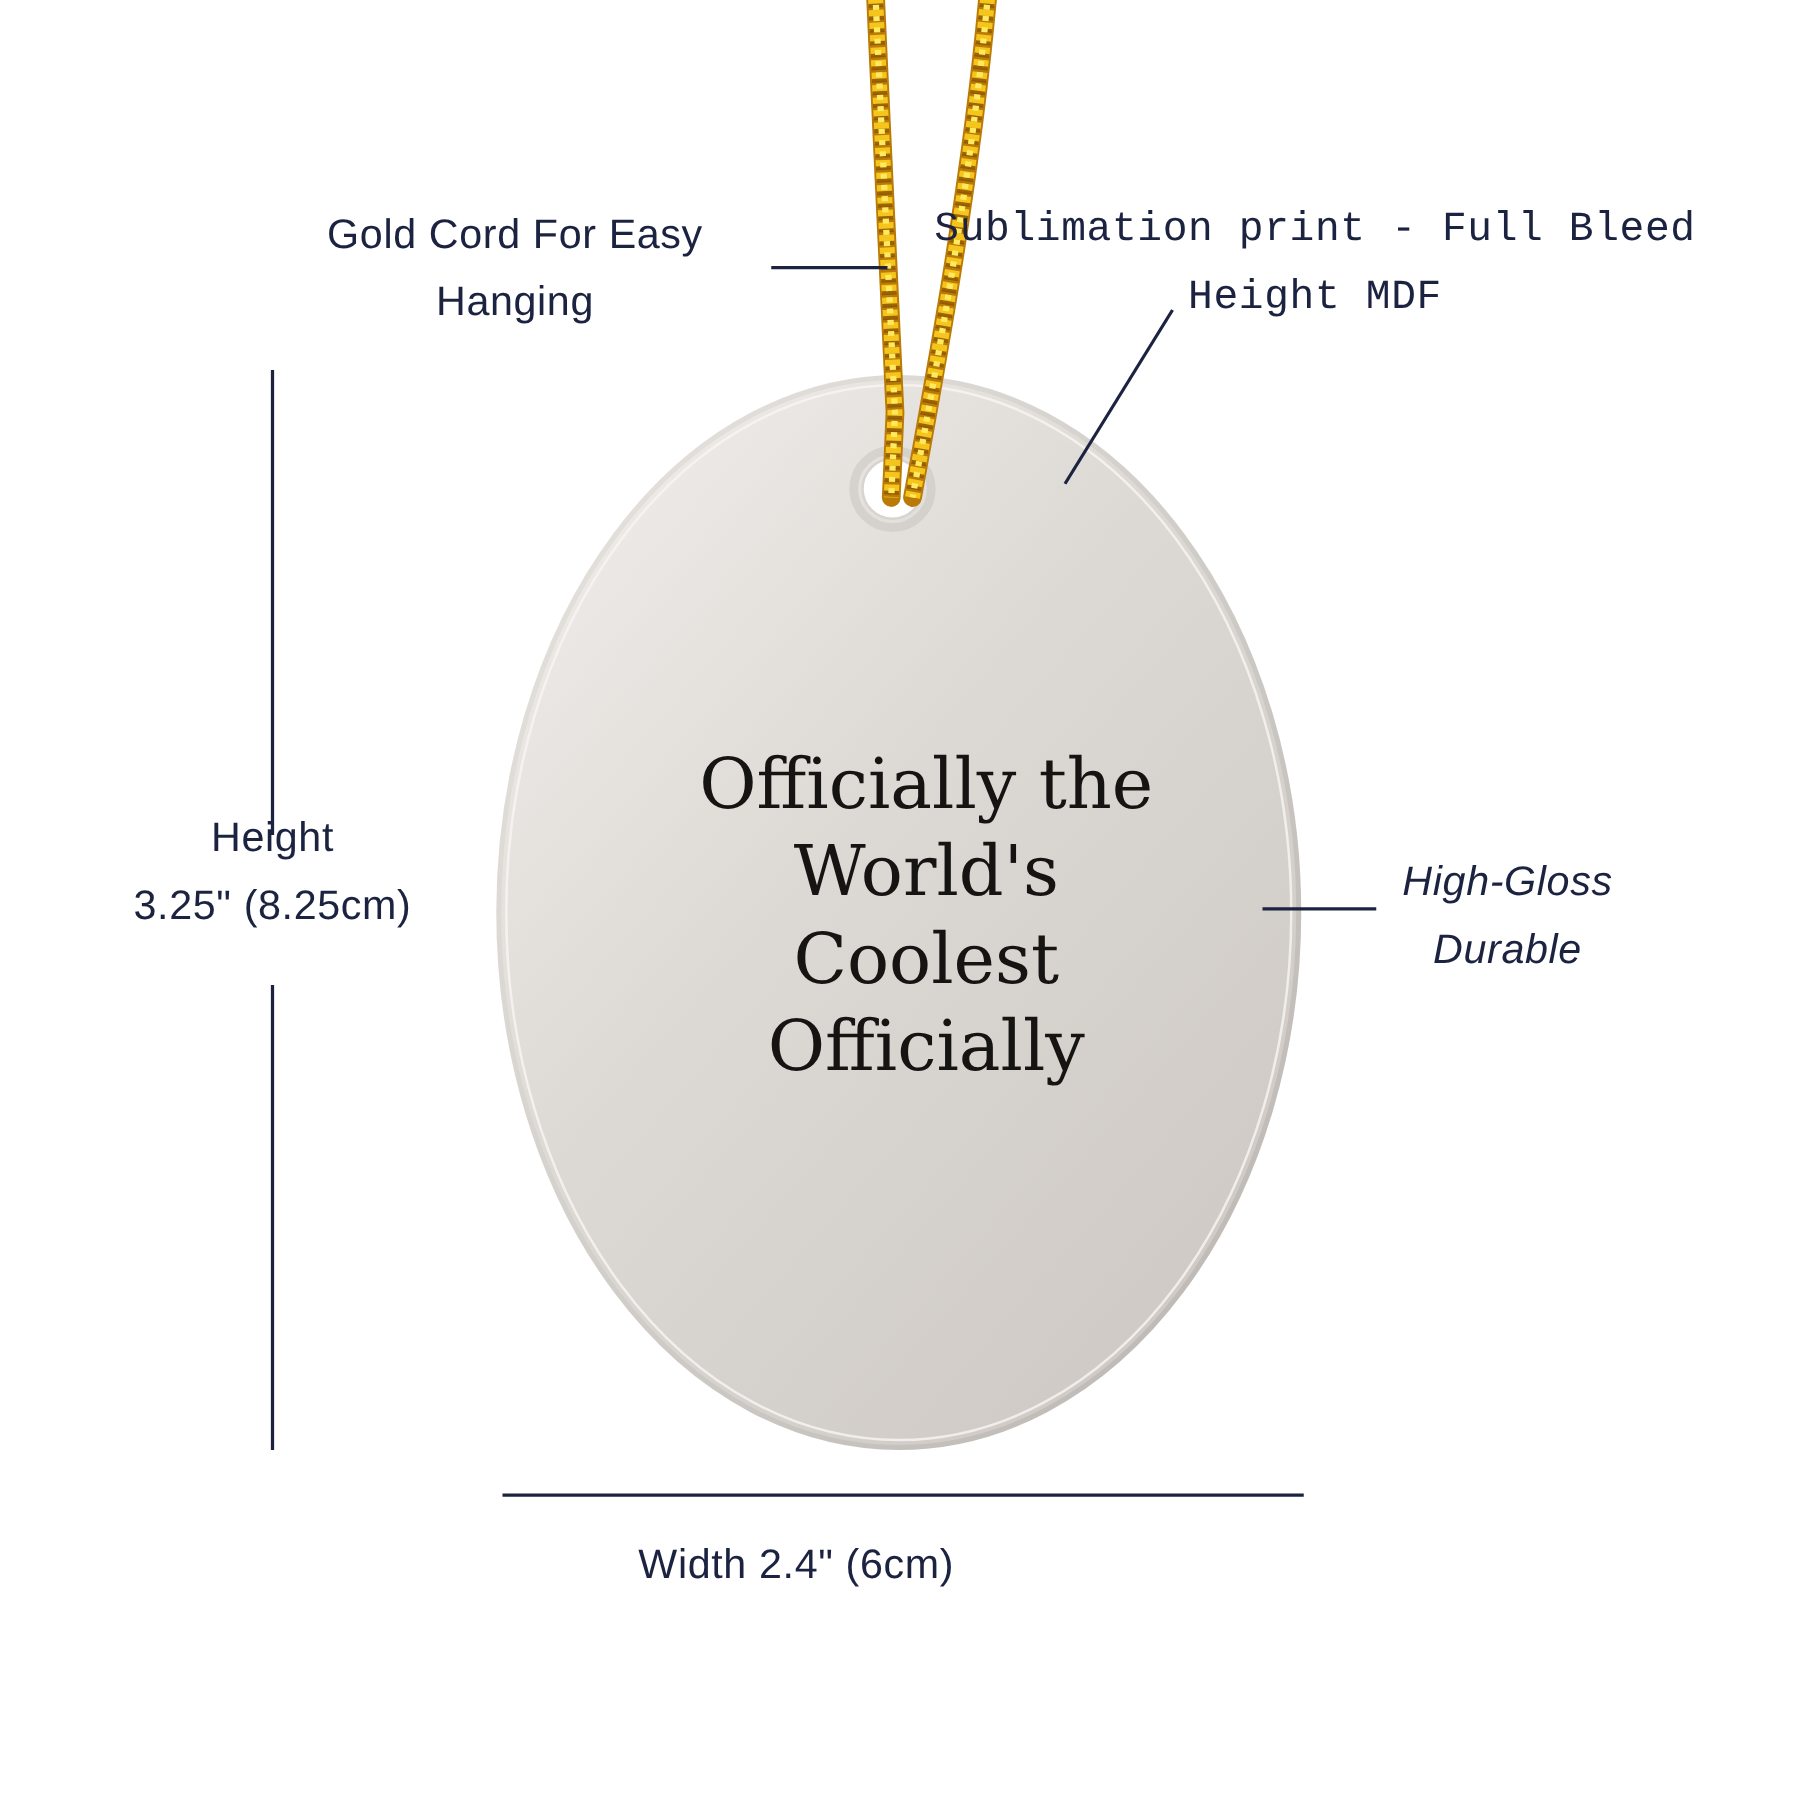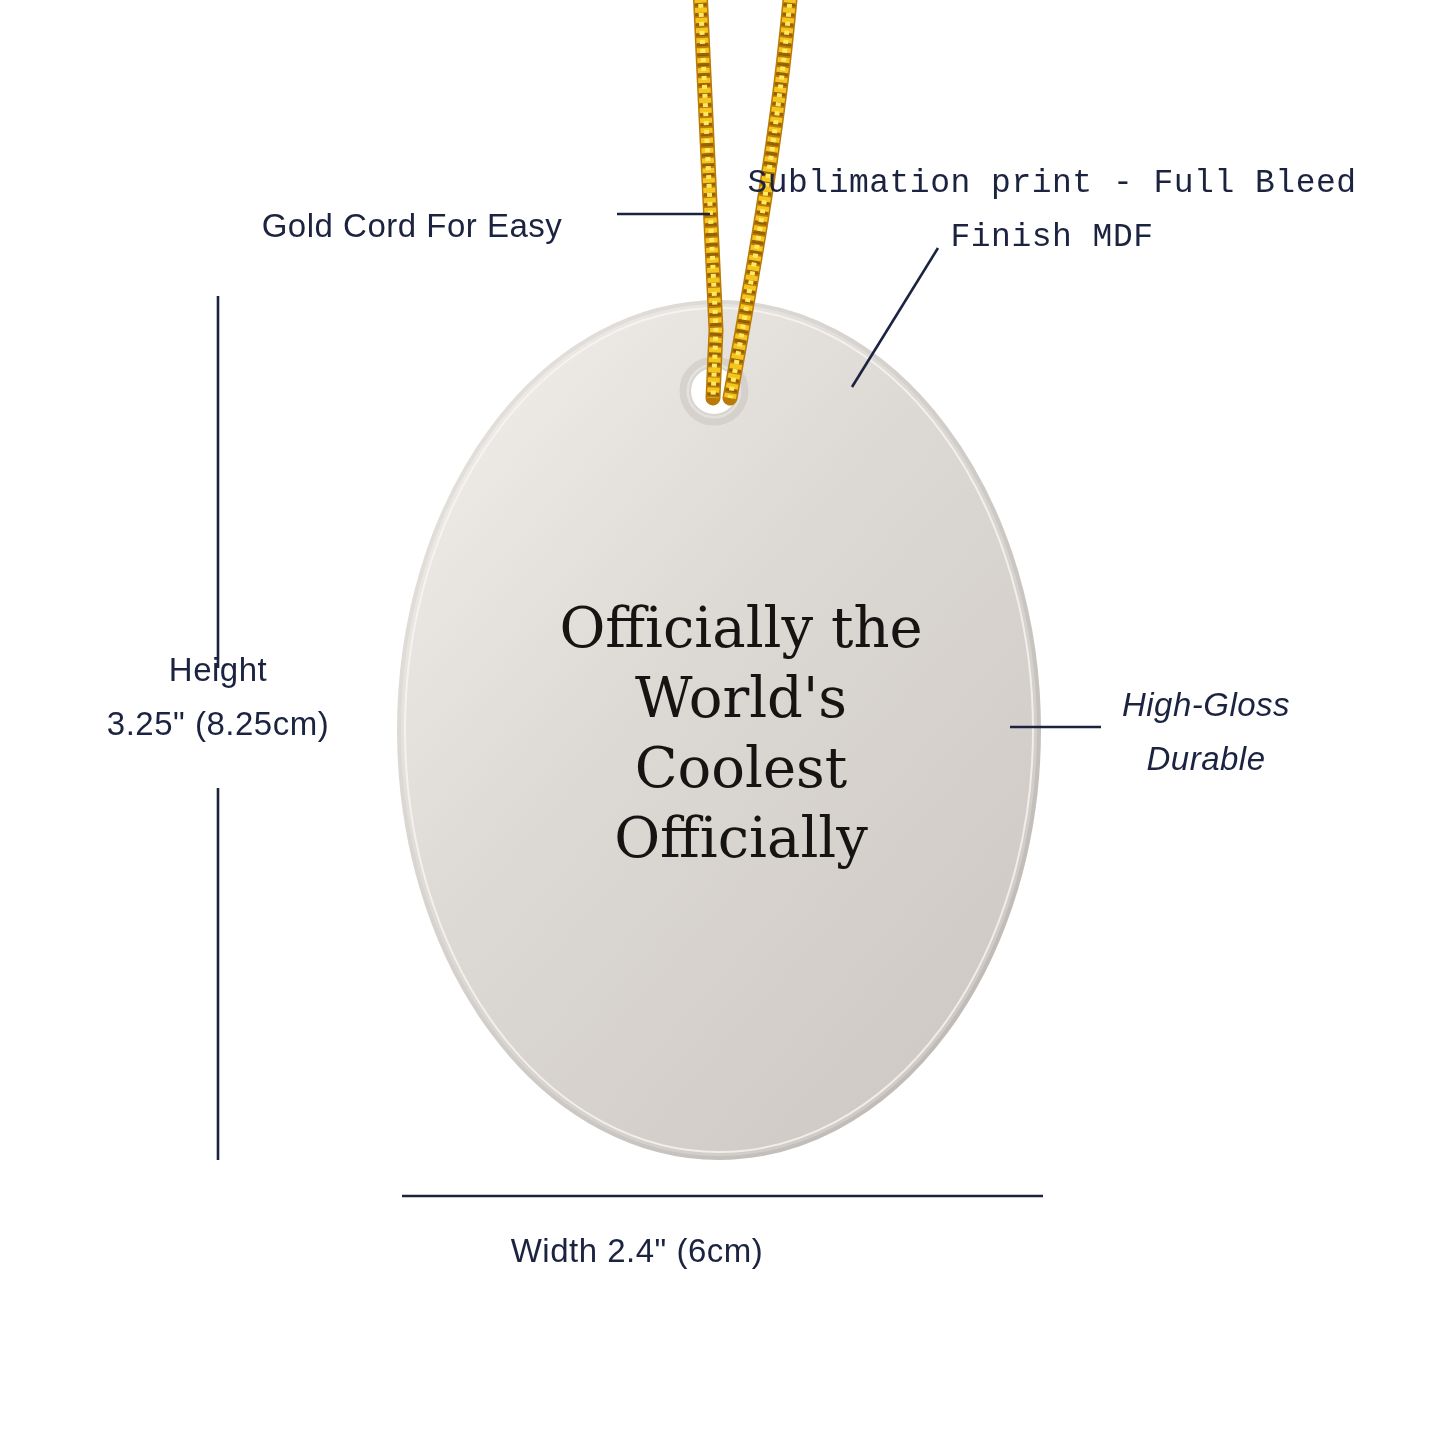--- a/index.html
+++ b/index.html
@@ -10,21 +10,21 @@
   *{margin:0;padding:0;box-sizing:border-box;}
   html,body{width:1445px;height:1445px;background:#ffffff;overflow:hidden;}
   .stage{position:relative;width:1445px;height:1445px;background:#ffffff;
          font-family:"Liberation Sans","DejaVu Sans",sans-serif;}
   .stage svg{position:absolute;left:0;top:0;}
 
   
   .label{position:absolute;transform:translate(-50%,-50%);text-align:center;
          color:var(--label-color,#1b2340);font-size:33px;line-height:54px;
          letter-spacing:.5px;white-space:nowrap;}
-  .label-gold-cord{left:412px;top:226px;}
+  .label-gold-cord{left:412px;top:214px;}
   .label-sublimation{left:1052px;top:211px;font-family:Liberation Mono, monospace;}
   .label-height{left:218px;top:697px;}
   .label-high-gloss{left:1206px;top:732px;font-style:italic;}
   .label-width{left:637px;top:1251px;}
 
   
   .ornament-text{position:absolute;left:741px;top:733px;transform:translate(-50%,-50%);
          text-align:center;font-family:"DejaVu Serif","Liberation Serif",serif;
          font-size:56px;line-height:70px;color:var(--ornament-text-color,#161412);
          letter-spacing:0px;white-space:nowrap;}
@@ -91,25 +91,26 @@
 
   <div class="ornament-text">
     <div>Officially the</div>
     <div>World's</div>
     <div>Coolest</div>
     <div>Officially</div>
   </div>
 
   <div class="label label-gold-cord">
     <div>Gold Cord For Easy</div>
+    <div>Hanging</div>
   </div>
 
   <div class="label label-sublimation">
     <div>Sublimation print - Full Bleed</div>
-    <div>Finish MDF</div>
+    <div>Height MDF</div>
   </div>
 
   <div class="label label-height">
     <div>Height</div>
     <div>3.25" (8.25cm)</div>
   </div>
 
   <div class="label label-high-gloss">
     <div>High-Gloss</div>
     <div>Durable</div>

